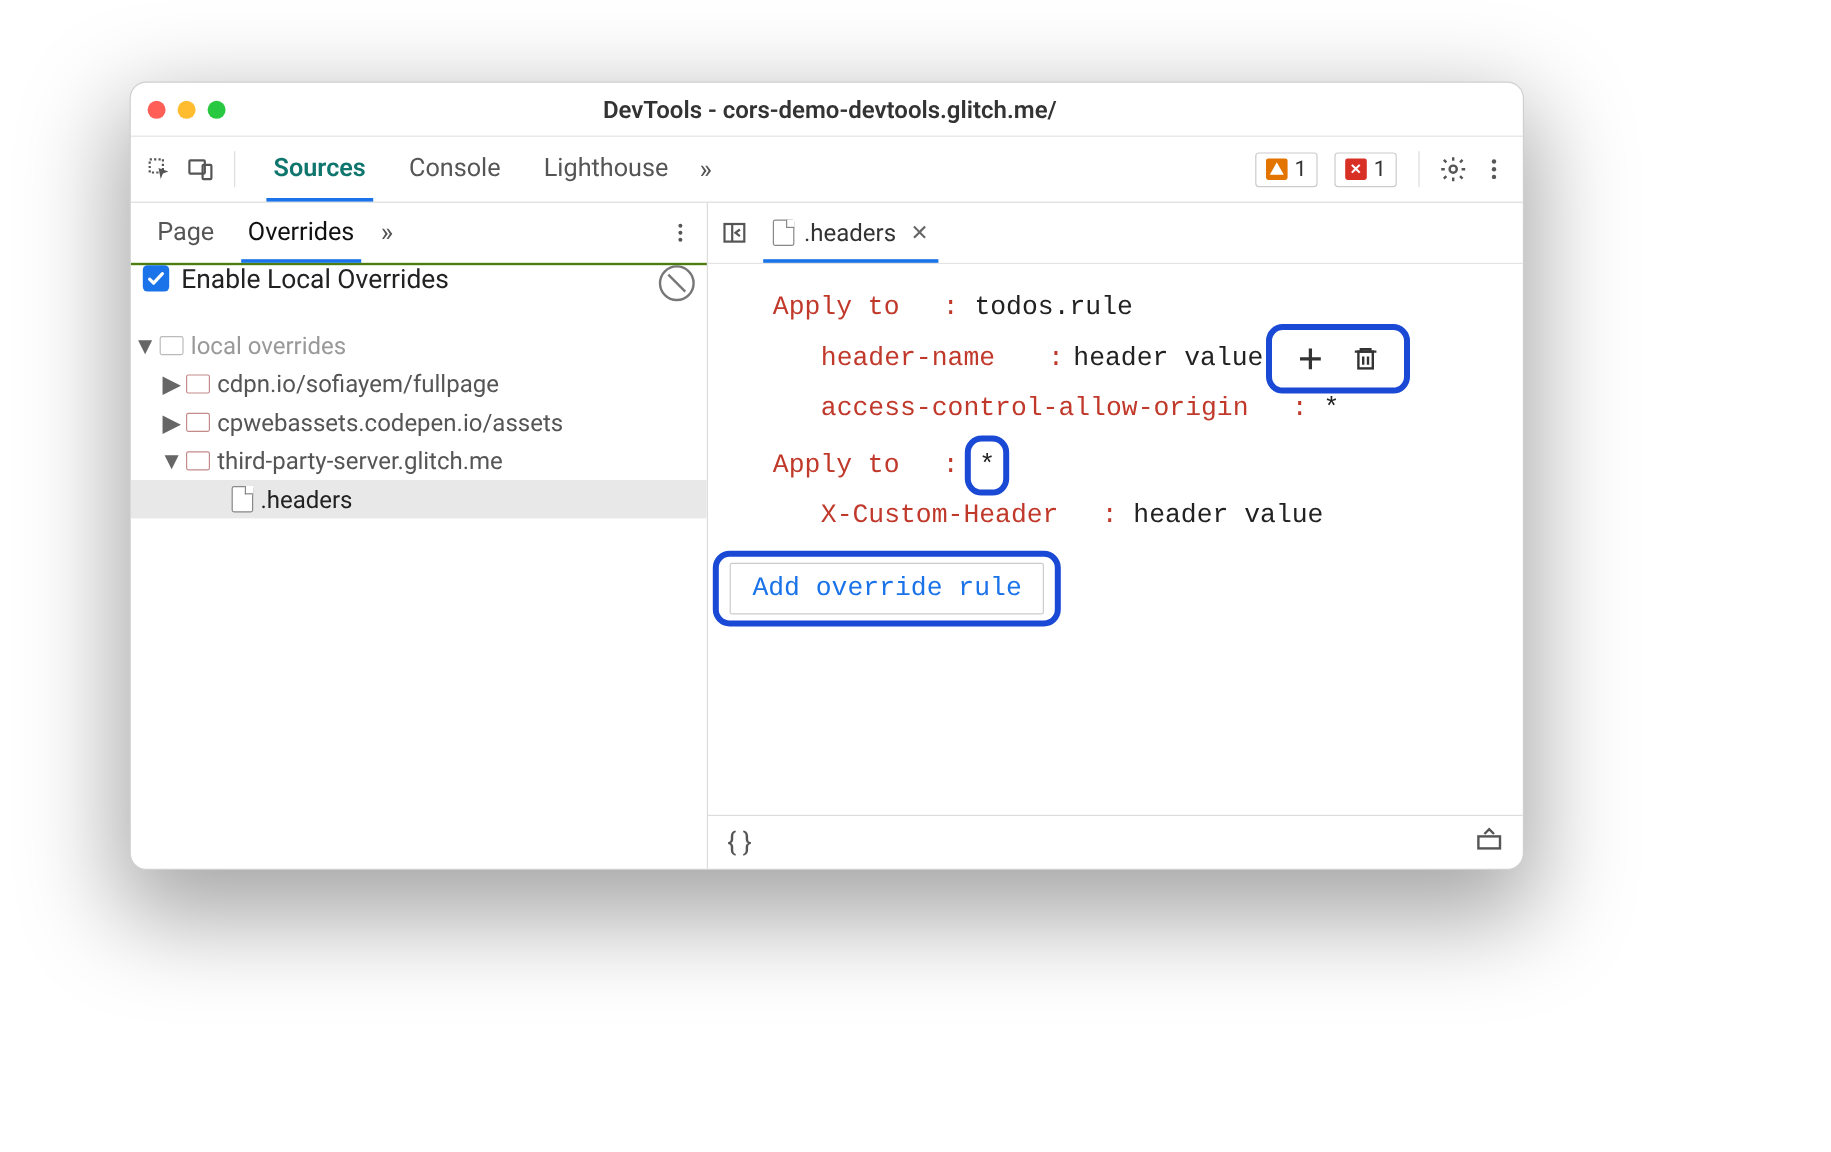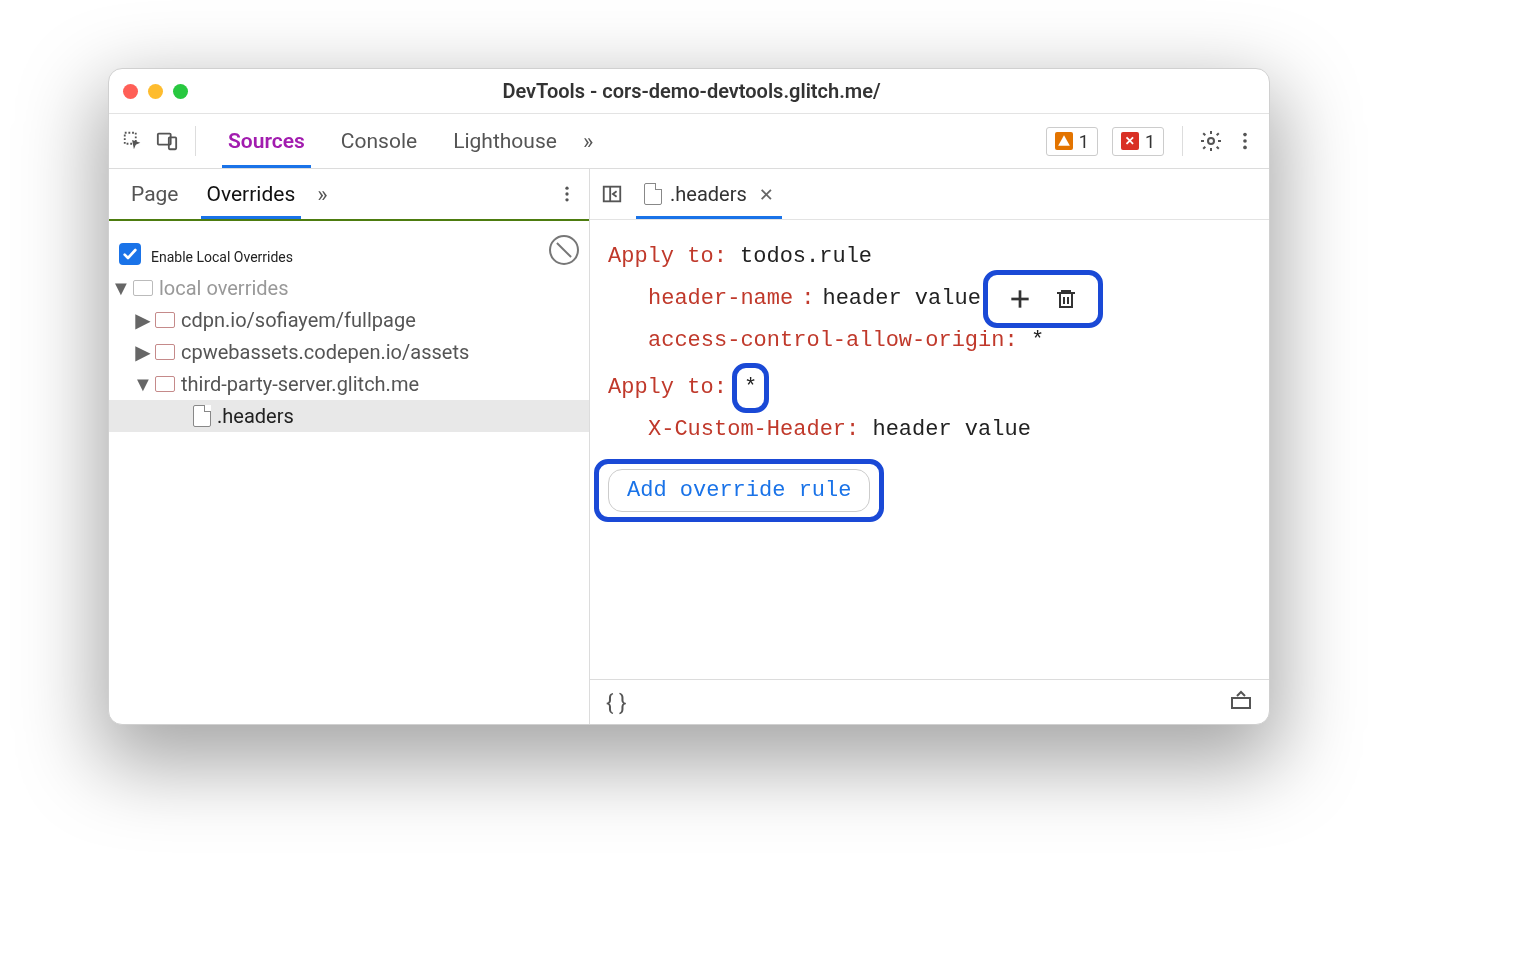--- a/index.html
+++ b/index.html
@@ -17,37 +17,37 @@
   .dot.red{background:#ff5f57;}
   .dot.yellow{background:#febc2e;}
   .dot.green{background:#28c840;}
   .title{flex:1;text-align:center;font-weight:600;font-size:20px;color:#333;}
   
   .toolbar{height:54px;display:flex;align-items:center;padding:0 10px;border-bottom:1px solid #dcdcdc;gap:6px;}
   .tbicon{width:28px;height:28px;display:flex;align-items:center;justify-content:center;color:#555;cursor:pointer;}
   .sep{width:1px;height:30px;background:#ddd;margin:0 8px;}
   .tabs{display:flex;align-items:center;height:100%;}
   .tab{padding:0 18px;height:100%;display:flex;align-items:center;font-size:21px;color:#555;cursor:pointer;position:relative;}
-  .tab.active{color:#a21caf;font-weight:600;}
+  .tab.active{color:#0f766e;font-weight:600;}
   .tab.active::after{content:"";position:absolute;left:12px;right:12px;bottom:0;height:3px;background:#1a73e8;}
   .spacer{flex:1;}
   .badge{display:flex;align-items:center;gap:6px;border:1px solid #ccc;border-radius:3px;padding:3px 8px;font-size:18px;color:#333;margin:0 4px;}
   .bicon{width:18px;height:18px;display:flex;align-items:center;justify-content:center;color:#fff;font-size:12px;font-weight:bold;border-radius:2px;}
   .bicon.warn{background:#e37400;}
   .bicon.err{background:#d93025;}
   
   .split{flex:1;display:flex;min-height:0;}
   .left{width:480px;border-right:1px solid #dcdcdc;display:flex;flex-direction:column;}
   .right{flex:1;display:flex;flex-direction:column;min-width:0;}
   
   .lhead{height:50px;display:flex;align-items:center;padding:0 8px;border-bottom:2px solid #4d7c0f;}
   .ltab{padding:0 14px;height:100%;display:flex;align-items:center;font-size:21px;color:#555;cursor:pointer;position:relative;}
   .ltab.active{color:#111;font-weight:400;}
   .ltab.active::after{content:"";position:absolute;left:8px;right:8px;bottom:0;height:3px;background:#1a73e8;}
-  .enable-row{height:44px;display:flex;align-items:flex-end;padding:0 10px;gap:10px;font-size:14px;color:#222;border-bottom:1px solid transparent;}
+  .enable-row{height:44px;display:flex;align-items:flex-start;padding:0 10px;gap:10px;font-size:22px;color:#222;border-bottom:1px solid transparent;}
   .chk{width:22px;height:22px;border-radius:4px;background:#1a73e8;display:flex;align-items:center;justify-content:center;flex-shrink:0;}
   .chk svg{width:16px;height:16px;}
   .clearbtn{margin-left:auto;width:26px;height:26px;border:2px solid #777;border-radius:50%;position:relative;transform:rotate(45deg);}
   .clearbtn::after{content:"";position:absolute;left:3px;right:3px;top:50%;height:2px;background:#777;transform:translateY(-50%);}
   
   .tree{flex:1;overflow:auto;font-size:20px;color:#555;padding:6px 0;}
   .node{display:flex;align-items:center;height:32px;padding-left:6px;gap:6px;white-space:nowrap;}
   .node .arrow{width:12px;display:flex;align-items:center;justify-content:center;color:#666;}
   .foldericon{width:18px;height:14px;border:1px solid #c58a8a;border-radius:2px;position:relative;}
   .foldericon.grey{border-color:#bbb;}
@@ -56,26 +56,26 @@
   .node.sel{background:#e8e8e8;color:#222;}
   .indent1{padding-left:28px;}
   .indent3{padding-left:84px;}
   
   .rhead{height:50px;display:flex;align-items:center;padding:0 8px;border-bottom:1px solid #e3e3e3;gap:6px;}
   .rtab{display:flex;align-items:center;gap:8px;padding:0 12px;height:100%;font-size:20px;color:#333;position:relative;cursor:pointer;}
   .rtab.active::after{content:"";position:absolute;left:4px;right:4px;bottom:0;height:3px;background:#1a73e8;}
   .closex{color:#666;font-size:18px;margin-left:4px;}
   
   .editor{flex:1;overflow:auto;padding:16px 18px;font-family:Menlo,Consolas,"Courier New",monospace;font-size:22px;line-height:1.9;color:#222;}
-  .kw{color:#c0392b;}
+  .kw{color:#c0392b;margin-left:36px;}
   .hl{position:relative;display:inline-block;}
   .hl::after{content:"";position:absolute;left:-8px;right:-8px;top:-4px;bottom:-4px;border:5px solid #1a49d6;border-radius:14px;pointer-events:none;}
   .hl-wide::after{left:-14px;right:-14px;top:-10px;bottom:-10px;}
   .iconbtn{display:inline-flex;align-items:center;justify-content:center;width:34px;height:34px;color:#333;}
-  .addrule{display:inline-block;border:1px solid #ccc;border-radius:14px;padding:8px 18px;font-family:inherit;font-size:22px;color:#1a73e8;background:#fff;cursor:pointer;}
+  .addrule{display:inline-block;border:1px solid #ccc;border-radius:2px;padding:8px 18px;font-family:inherit;font-size:22px;color:#1a73e8;background:#fff;cursor:pointer;}
   .learn{color:#1a73e8;text-decoration:underline;font-family:inherit;font-size:22px;}
   
   .status{height:44px;border-top:1px solid #dcdcdc;display:flex;align-items:center;padding:0 16px;color:#555;font-size:22px;}
   .status .r{margin-left:auto;}
   .chevron{font-size:22px;color:#555;padding:0 8px;}
 </style>
 </head>
 <body>
 
 <div class="stage">

